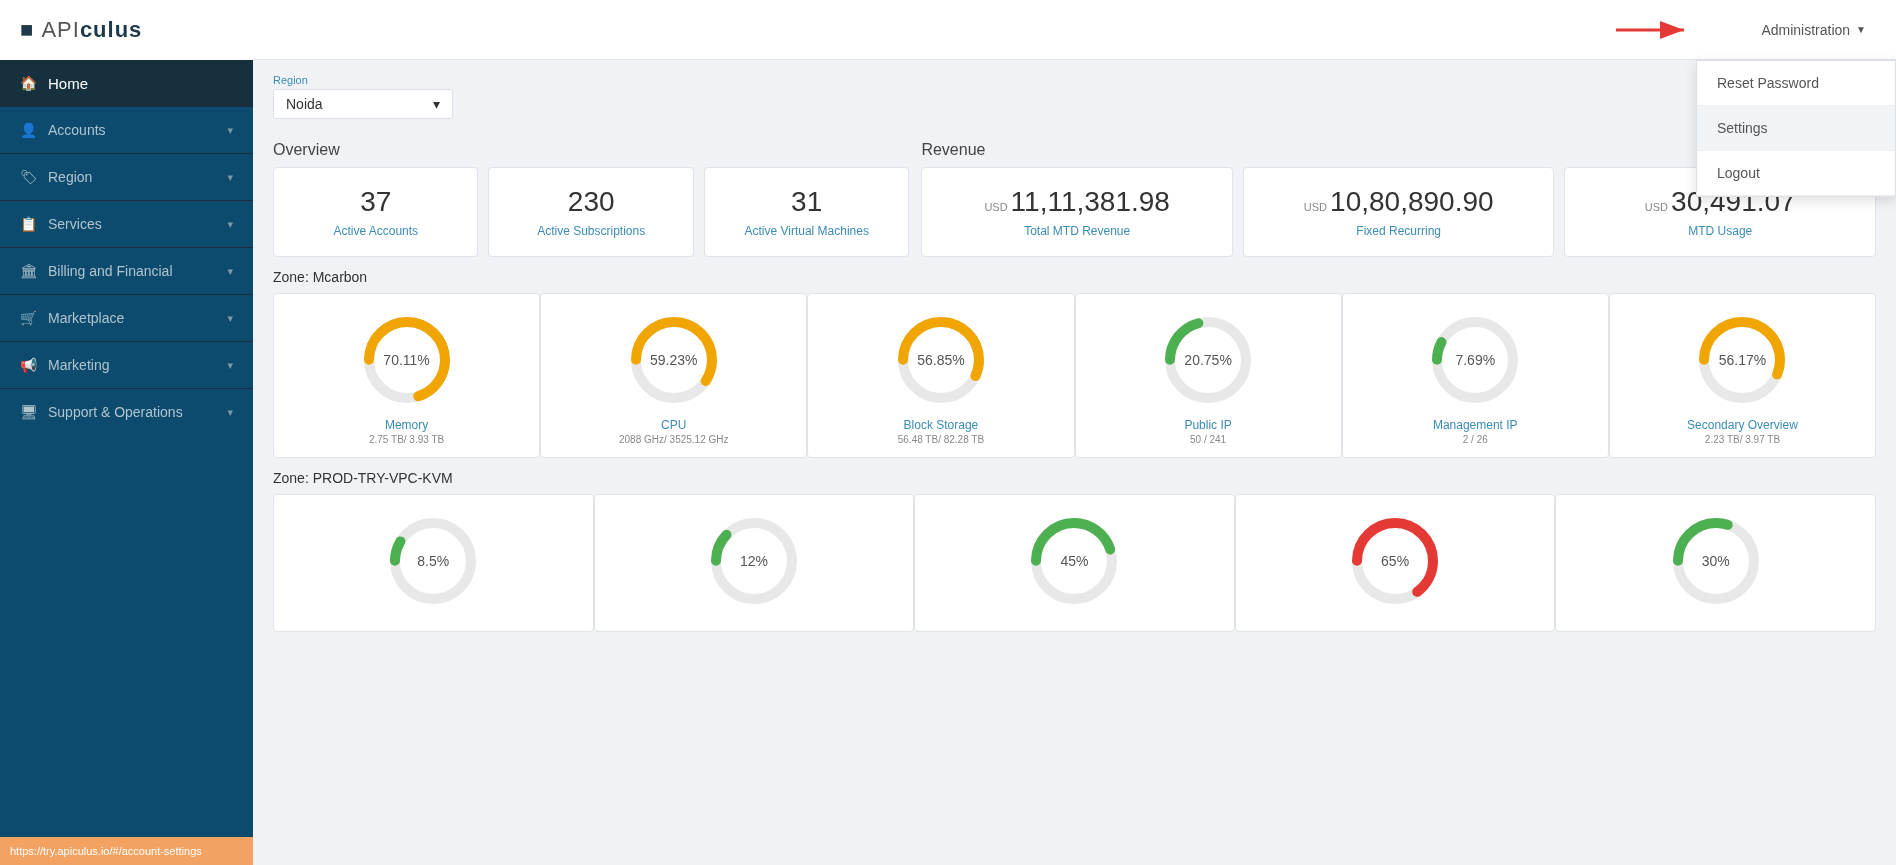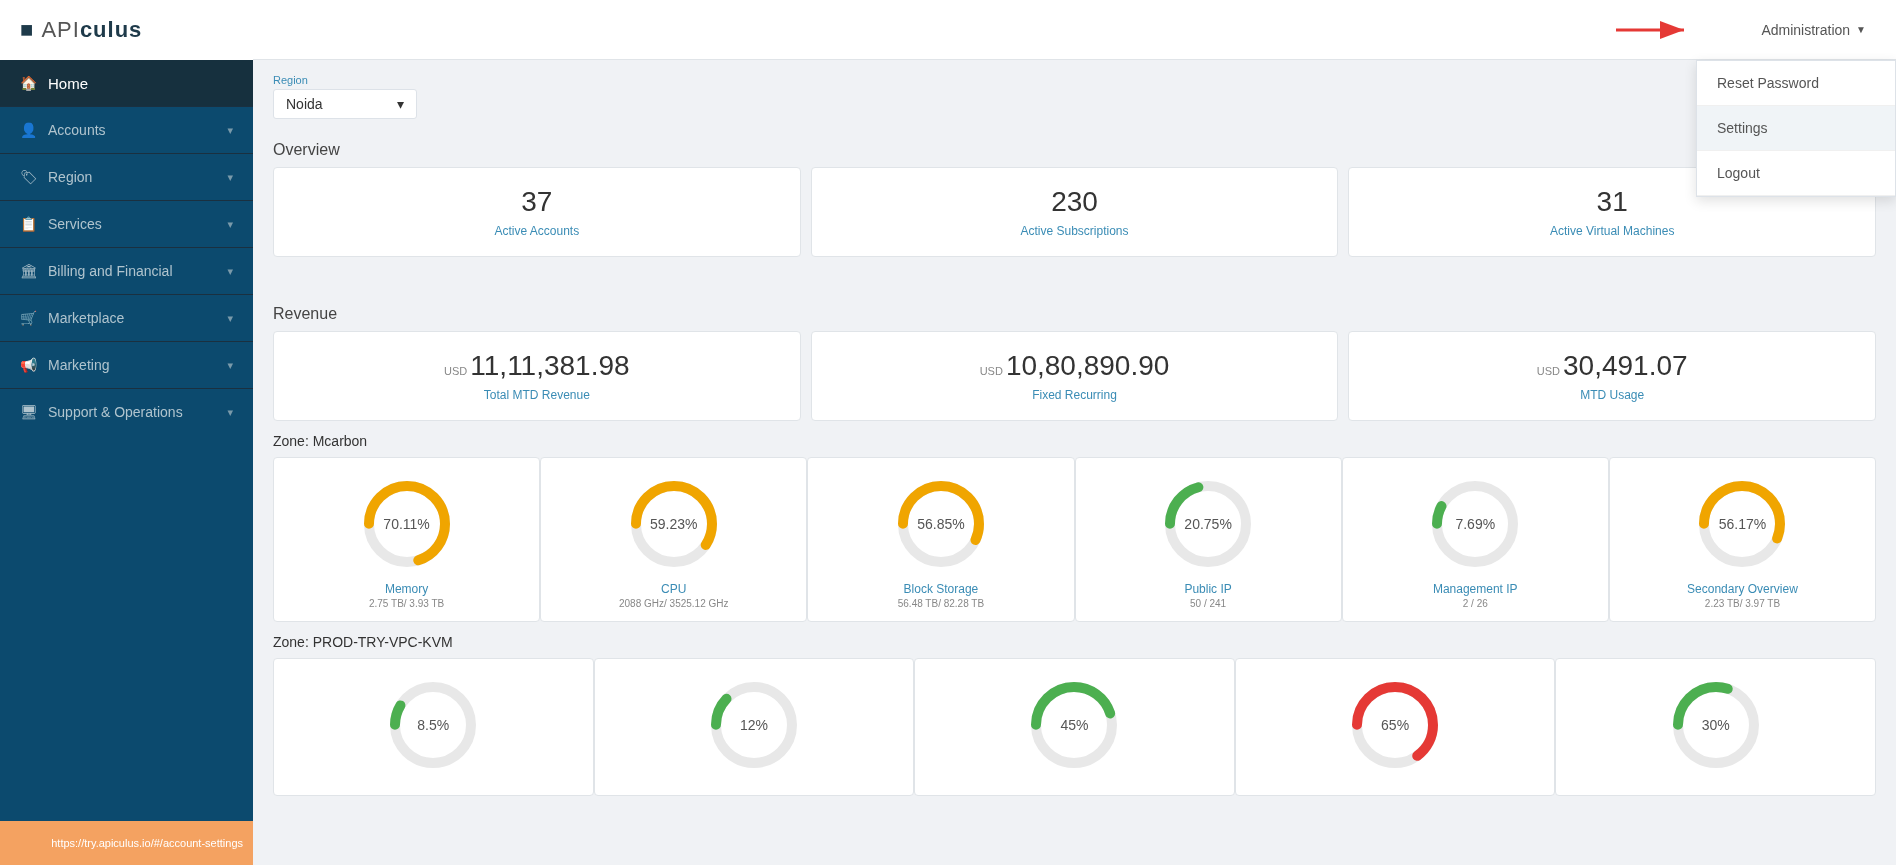--- a/index.html
+++ b/index.html
@@ -68,28 +68,27 @@
       justify-content: center;
       font-size: 14px;
       color: #b0c4ce;
     }
     .chevron-icon {
       font-size: 11px;
       color: #7a9aaa;
     }
     .status-bar {
       margin-top: auto;
-      padding: 16px 10px;
+      padding: 8px 10px;
       background: #f4a261;
       color: #fff;
       font-size: 11px;
       overflow: hidden;
       text-overflow: ellipsis;
       white-space: nowrap;
-      text-align: right;
     }
 
     
     .main-content {
       flex: 1;
       display: flex;
       flex-direction: column;
       overflow: hidden;
     }
 
@@ -155,21 +154,21 @@
     .region-select {
       display: flex;
       align-items: center;
       background: #fff;
       border: 1px solid #dde2e8;
       border-radius: 3px;
       padding: 6px 12px;
       cursor: pointer;
       font-size: 14px;
       color: #333;
-      width: 144px;
+      width: 180px;
       justify-content: space-between;
     }
 
     
     .section-header {
       font-size: 16px;
       color: #444;
       font-weight: 500;
       margin: 12px 0 8px 0;
     }
@@ -353,21 +352,21 @@
   <div class="page-body">
 
     <div class="region-section">
       <div class="region-label">Region</div>
       <div class="region-select">
         <span>Noida</span>
         <span>▾</span>
       </div>
     </div>
 
-    <div style="display:flex; gap:36px; flex-direction:column;">
+    <div style="display:flex; gap:12px; ">
       <div style="flex:1;">
         <div class="section-header">Overview</div>
         <div class="overview-cards" id="overview-cards">
             <div class="stat-card">
     <div class="stat-number">37</div>
     <div class="stat-label">Active Accounts</div>
   </div>
             <div class="stat-card">
     <div class="stat-number">230</div>
     <div class="stat-label">Active Subscriptions</div>

